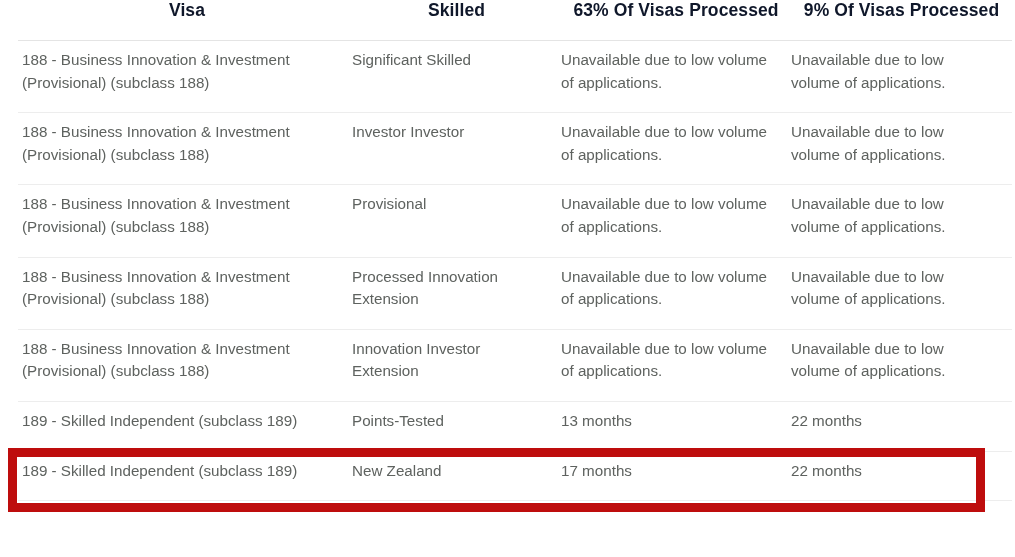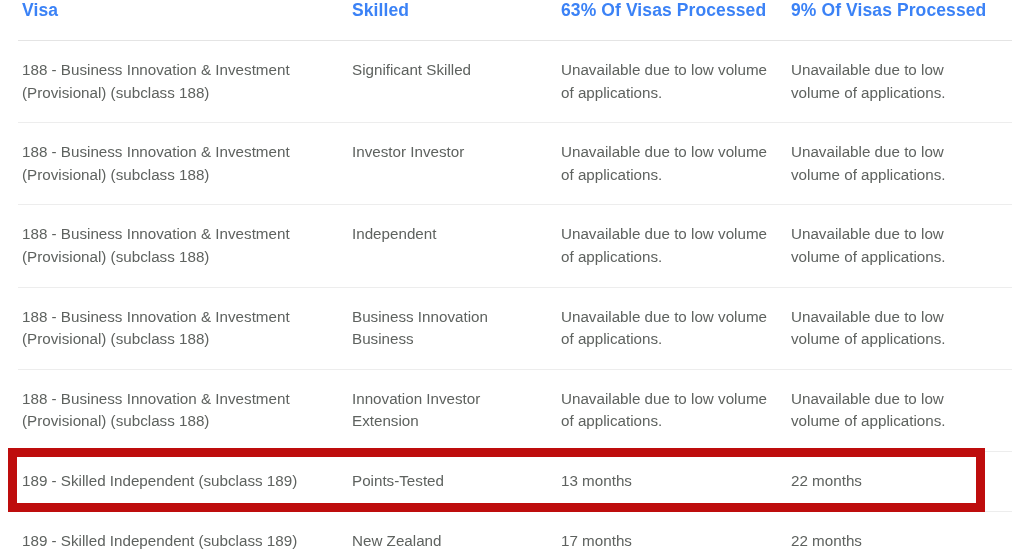--- a/index.html
+++ b/index.html
@@ -28,39 +28,39 @@
     border-collapse: collapse;
     table-layout: fixed;
   }
 
   table.visa-table col.c-visa   { width: 334px; }
   table.visa-table col.c-stream { width: 209px; }
   table.visa-table col.c-p75    { width: 230px; }
   table.visa-table col.c-p90    { width: 221px; }
 
   thead th {
-    text-align: left;
+    text-align: center;
     font-size: 17.5px;
     font-weight: bold;
-    color: #3b82f6;
+    color: #0f172a;
     padding: 0 0 19px 0;
     vertical-align: top;
     border-bottom: 1px solid #e4e4e4;
     letter-spacing: 0.1px;
   }
   thead th.th-visa   { padding-left: 4px; }
 
   
   thead th > span { display: block; }
 
   tbody td {
     font-size: 15.2px;
     line-height: 22.6px;
     color: #5e625f;
-    padding: 18px 16px 18px 0;
+    padding: 8px 16px 18px 0;
     vertical-align: top;
     border-bottom: 1px solid #ededed;
     white-space: normal;
   }
   tbody td.cell-visa { padding-left: 4px; }
 
   tbody tr.row-highlight td {
     border-bottom: 1px solid #ededed;
   }
 
@@ -116,28 +116,28 @@
 
       <tr>
         <td class="cell-visa">188 - Business Innovation &amp; Investment (Provisional) (subclass 188)</td>
         <td>Investor Investor</td>
         <td>Unavailable due to low volume of applications.</td>
         <td>Unavailable due to low volume of applications.</td>
       </tr>
 
       <tr>
         <td class="cell-visa">188 - Business Innovation &amp; Investment (Provisional) (subclass 188)</td>
-        <td>Independent</td>
+        <td>Provisional</td>
         <td>Unavailable due to low volume of applications.</td>
         <td>Unavailable due to low volume of applications.</td>
       </tr>
 
       <tr>
         <td class="cell-visa">188 - Business Innovation &amp; Investment (Provisional) (subclass 188)</td>
-        <td>Business Innovation Business</td>
+        <td>Processed Innovation Extension</td>
         <td>Unavailable due to low volume of applications.</td>
         <td>Unavailable due to low volume of applications.</td>
       </tr>
 
       <tr>
         <td class="cell-visa">188 - Business Innovation &amp; Investment (Provisional) (subclass 188)</td>
         <td>Innovation Investor Extension</td>
         <td>Unavailable due to low volume of applications.</td>
         <td>Unavailable due to low volume of applications.</td>
       </tr>

